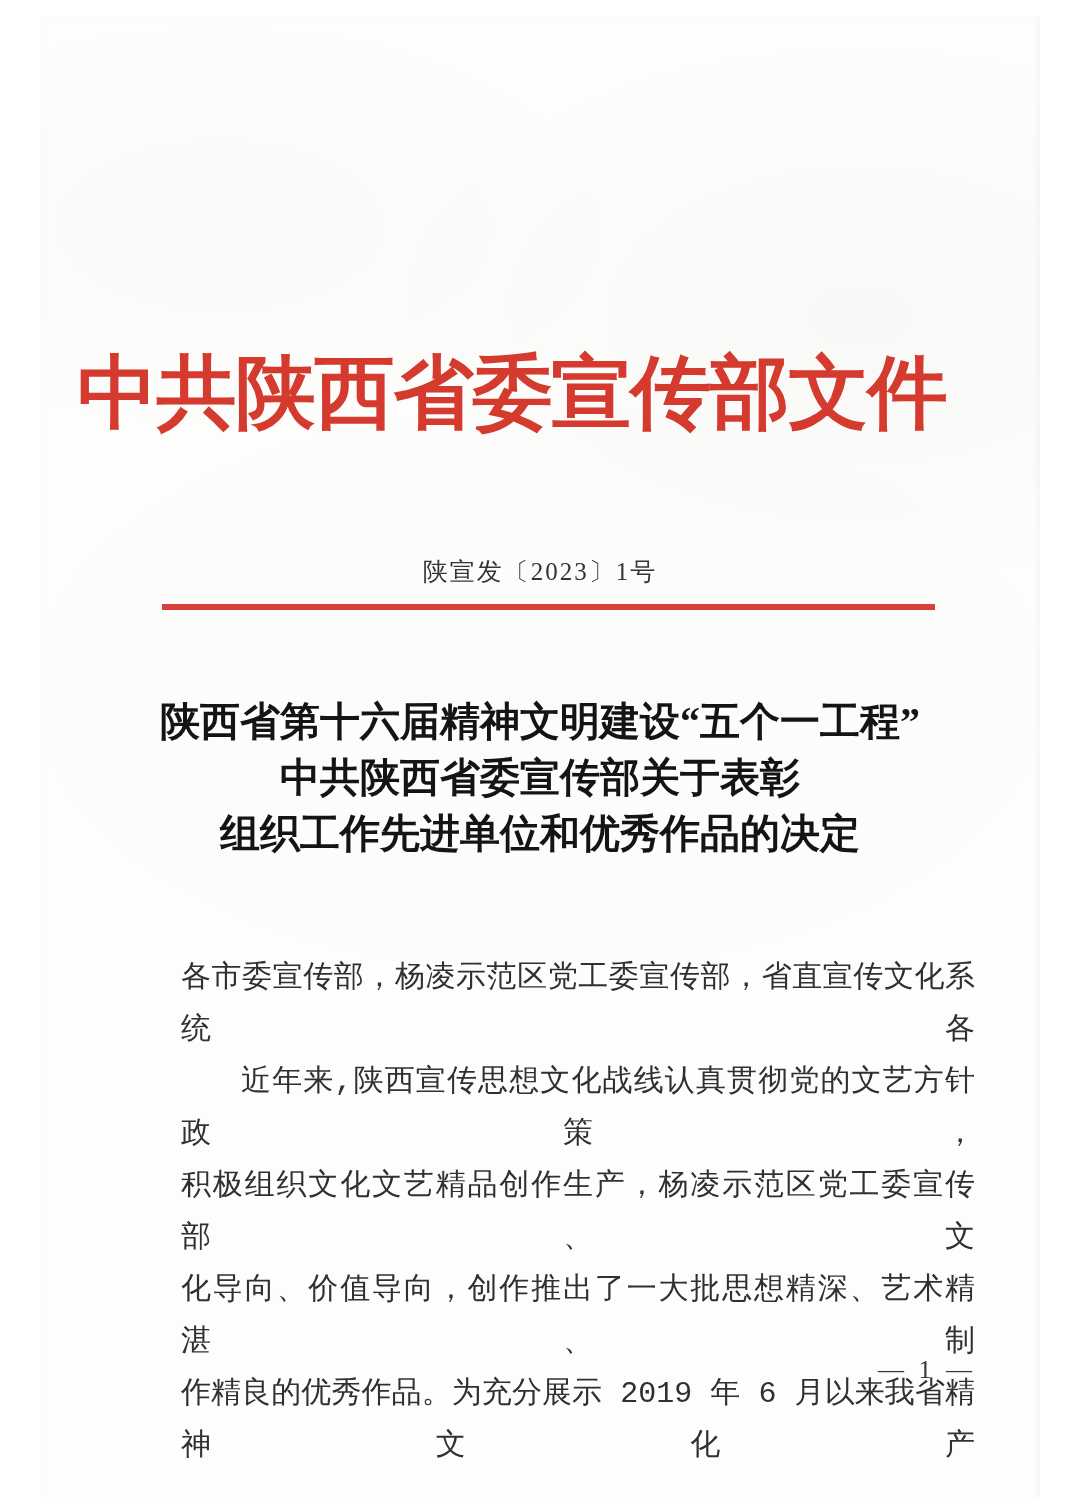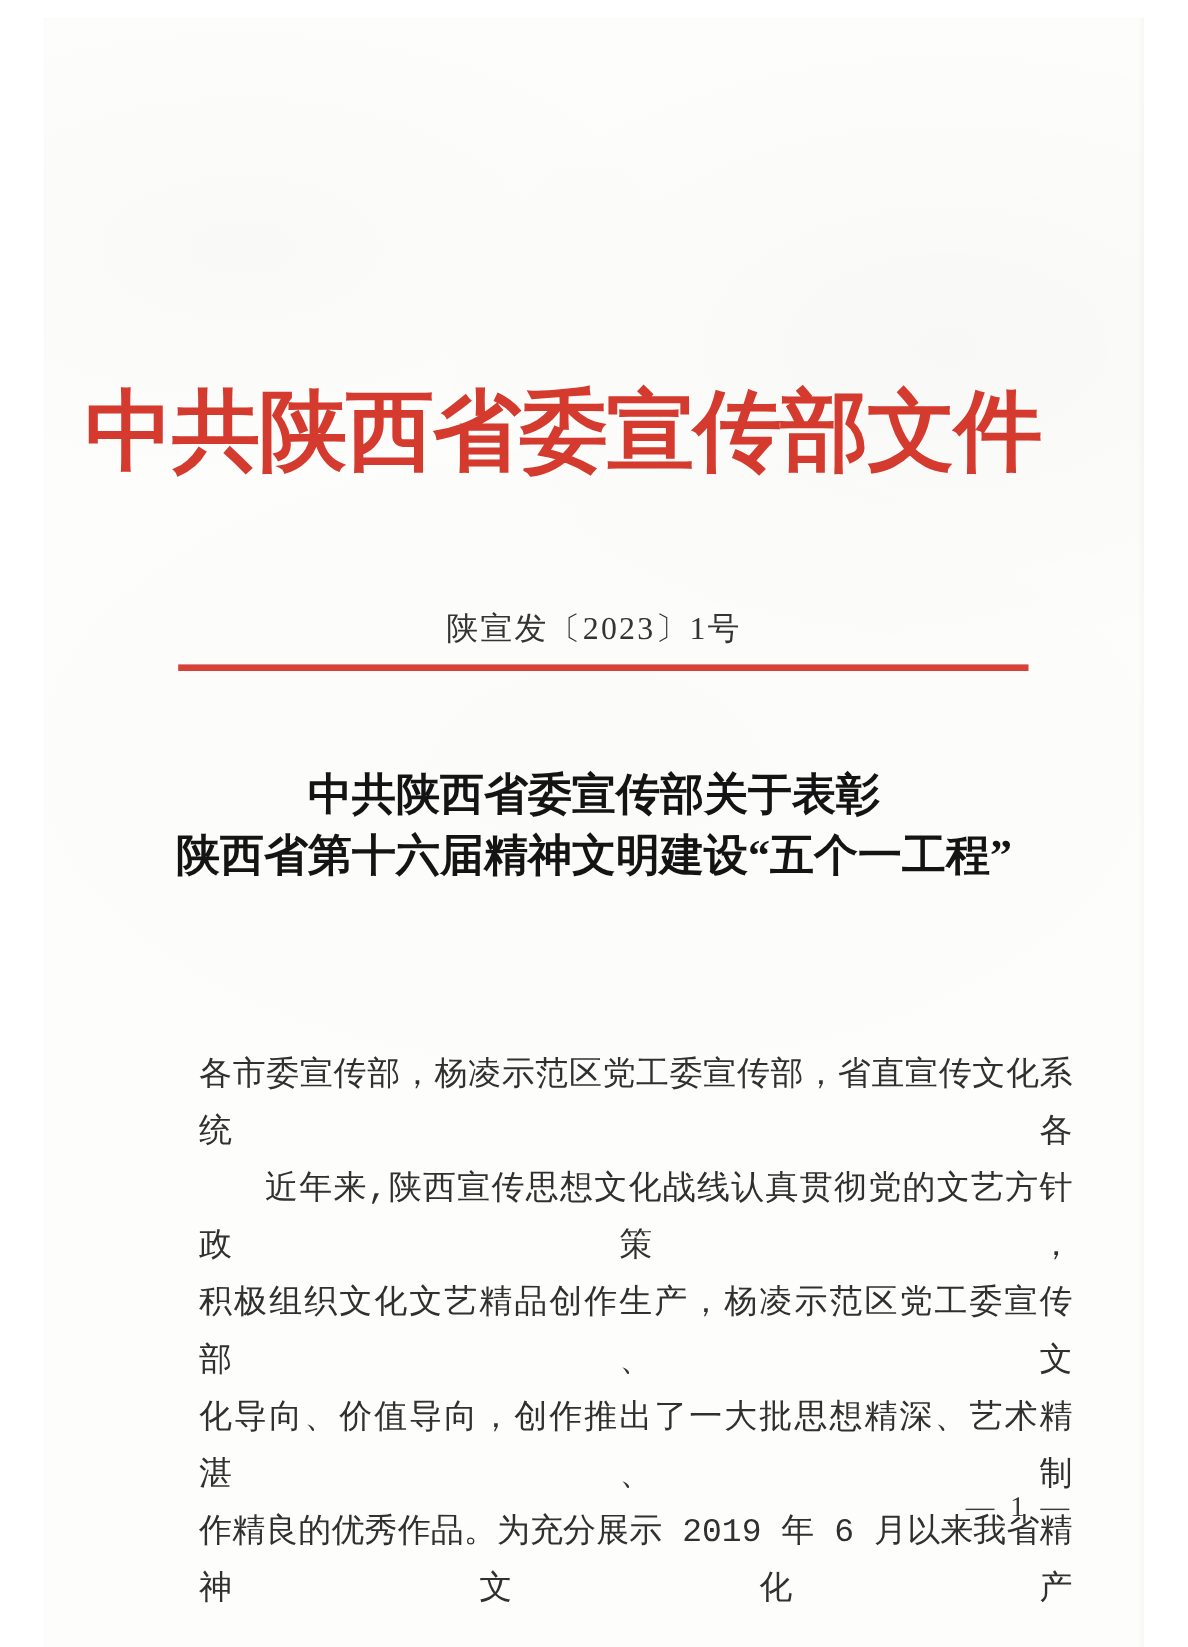--- a/index.html
+++ b/index.html
@@ -34,21 +34,21 @@
     font-weight: 900;
     letter-spacing: -1px;
     color: #d43a2d;
   }
   .doc-number {
     position: absolute;
     top: 536px;
     left: 0;
     width: 100%;
     text-align: center;
-    font-size: 29px;
+    font-size: 25px;
     line-height: 40px;
     letter-spacing: 2px;
     color: #343434;
   }
   .red-rule {
     position: absolute;
     top: 588px;
     left: 122px;
     width: 773px;
     height: 6px;
@@ -100,22 +100,23 @@
 
 <div class="page">
 
   <h1 class="letterhead">中共陕西省委宣传部文件</h1>
 
   <div class="doc-number">陕宣发〔2023〕1号</div>
 
   <div class="red-rule"></div>
 
   <div class="doc-title">
+    <div class="title-line">陕西省第十六届精神文明建设“五个一工程”</div>
     <div class="title-line">中共陕西省委宣传部关于表彰</div>
-    <div class="title-line">陕西省第十六届精神文明建设“五个一工程”</div>
+    <div class="title-line">组织工作先进单位和优秀作品的决定</div>
   </div>
 
   <div class="body-block">
     <div class="line just">各市委宣传部，杨凌示范区党工委宣传部，省直宣传文化系统各</div>
     <div class="line just indent">近年来,陕西宣传思想文化战线认真贯彻党的文艺方针政策，</div>
     <div class="line just">积极组织文化文艺精品创作生产，杨凌示范区党工委宣传部、文</div>
     <div class="line just">化导向、价值导向，创作推出了一大批思想精深、艺术精湛、制</div>
     <div class="line just">作精良的优秀作品。为充分展示 2019 年 6 月以来我省精神文化产</div>
 
   </div>

